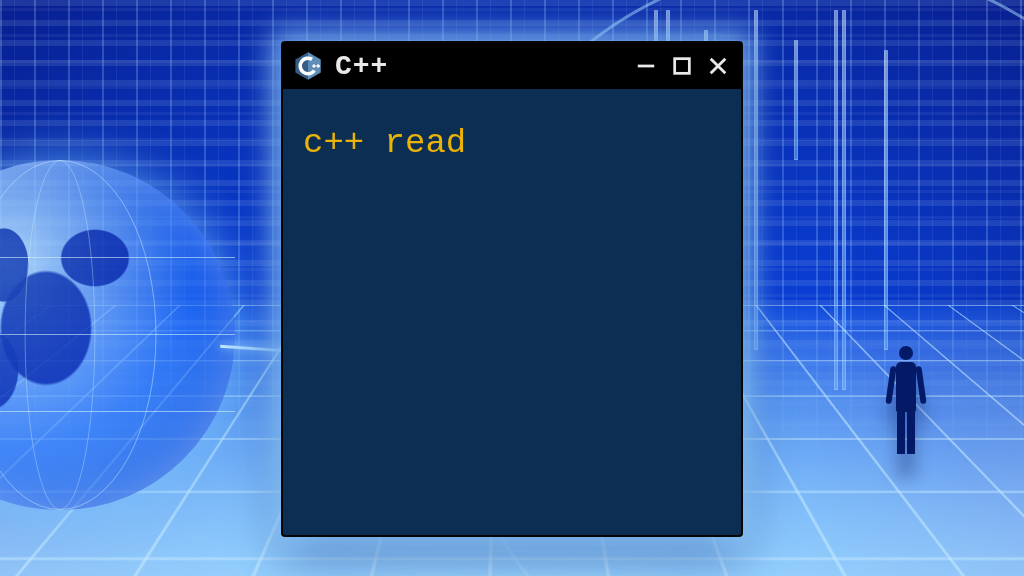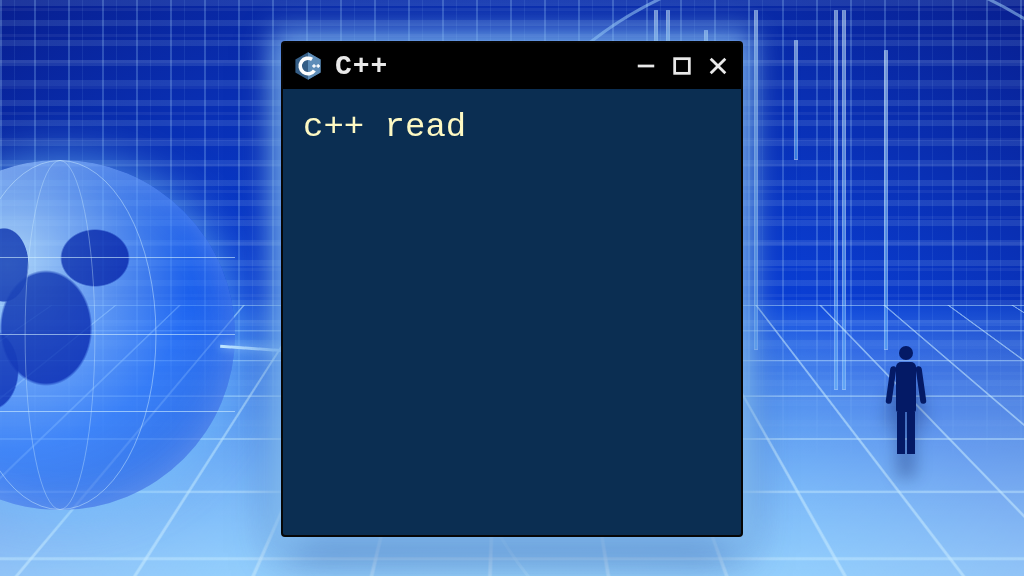--- a/index.html
+++ b/index.html
@@ -111,21 +111,21 @@
       padding:0 12px 0 10px; color:#e9e9e9;
     }
     .logo{width:30px;height:30px;position:relative;flex:0 0 auto;}
     .logo svg{width:30px;height:30px;display:block;}
     .title{font-size:28px; font-weight:700; letter-spacing:1px;}
     .spacer{flex:1;}
     .ctrls{display:flex; gap:14px; align-items:center;}
     .ctrl{width:22px;height:22px;display:flex;align-items:center;justify-content:center;color:#e9e9e9;}
     .ctrl svg{width:22px;height:22px;stroke:#e9e9e9;stroke-width:3;fill:none;}
     .content{
-      padding:16px 20px; color:#fef9c3; font-size:34px; line-height:1.3; font-family:"Consolas","Courier New",monospace;
+      padding:32px 20px; color:#eab308; font-size:34px; line-height:1.3; font-family:"Consolas","Courier New",monospace;
       height:calc(100% - 46px);
     }
   </style>
 </head>
 <body>
 
 <div class="bg">
   <div class="rain"></div>
   <div class="arc"></div>
   <div class="bars">

